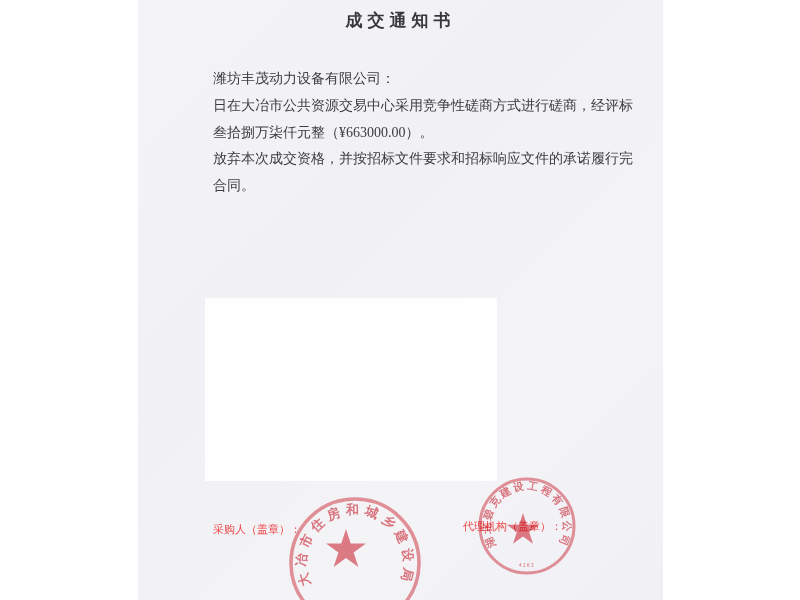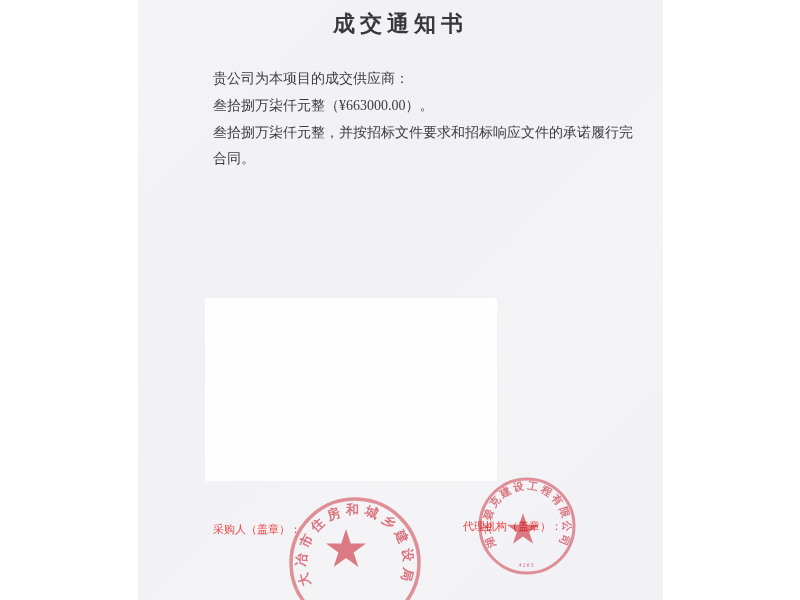--- a/index.html
+++ b/index.html
@@ -22,21 +22,21 @@
     position: absolute;
     left: 205px; top: 298px;
     width: 292px; height: 183px;
     background: #fefefe;
   }
   .title {
     position: absolute;
     left: 138px; top: 9px;
     width: 525px;
     text-align: center;
-    font-size: 22px;
+    font-size: 17px;
     font-weight: 600;
     letter-spacing: 5px;
     color: #37373c;
   }
   .body-text {
     position: absolute;
     left: 213px; top: 66px;
     width: 385px;
     color: #3b3b40;
     font-size: 14px;
@@ -70,23 +70,24 @@
 <body>
 
 <div id="stage">
 
   <div class="sheet"></div>
   <div class="blank-area"></div>
 
   <div class="title">成交通知书</div>
 
   <div class="body-text">
-    <div class="line">贵公司为本项目的成交供应商：</div>
+    <div class="line">潍坊丰茂动力设备有限公司：</div>
+    <div class="line">日在大冶市公共资源交易中心采用竞争性磋商方式进行磋商，经评标</div>
     <div class="line">叁拾捌万柒仟元整（¥663000.00）。</div>
-    <div class="line">叁拾捌万柒仟元整，并按招标文件要求和招标响应文件的承诺履行完</div>
+    <div class="line">放弃本次成交资格，并按招标文件要求和招标响应文件的承诺履行完</div>
     <div class="line">合同。</div>
   </div>
 
   <div class="sig-label" id="purchaser-label">采购人（盖章）：</div>
   <div class="sig-label" id="agency-label">代理机构（盖章）：</div>
 
   <svg class="seal" id="purchaser-seal" width="152" height="140" viewBox="0 0 152 140">
     <defs>
       <path id="p-arc" d="M 32.6 95.5 A 49 49 0 1 1 117.4 95.5" fill="none"></path>
     </defs>

